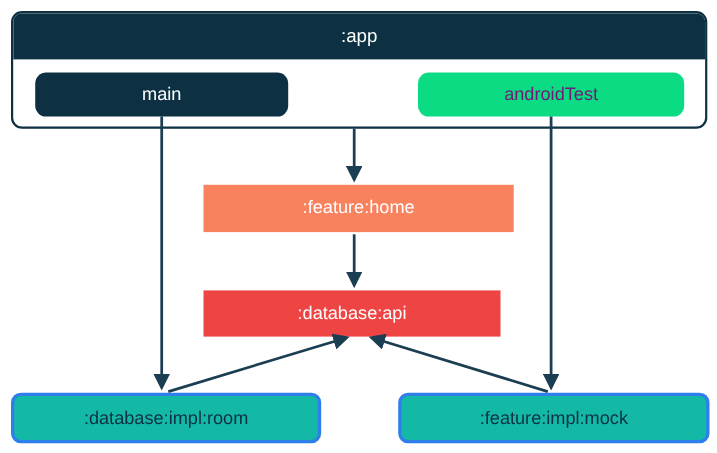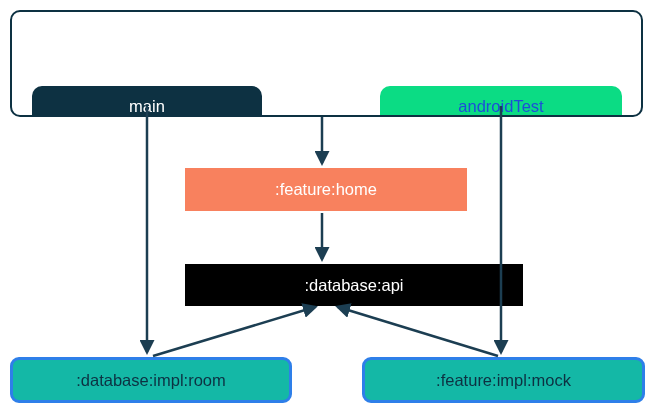--- a/index.html
+++ b/index.html
@@ -32,53 +32,55 @@
     font-size: 17px;
   }
   .pill {
     position: absolute;
     top: 54px;
     height: 40px;
     border-radius: 10px;
     display: flex; align-items: center; justify-content: center;
     font-size: 16.5px;
     box-sizing: border-box;
-    margin-top: 20px;
   }
   .pill-main { left: 20px; width: 230px; background: #0d3142; color: #ffffff; }
-  .pill-androidtest { left: 368px; width: 242px; background: #0bdc84; color: #1d4ed8; }
+  .pill-androidtest { left: 368px; width: 242px; background: #0bdc84; color: #701a75; }
 
   
   .node {
     position: absolute;
     border-radius: 0;
     display: flex; align-items: center; justify-content: center;
     font-size: 16.5px;
     box-sizing: border-box;
   }
   .node-feature-home   { left: 185px; top: 168px; width: 282px; height: 43px; background: #f8815e; color: #ffffff; }
-  .node-database-api   { left: 185px; top: 264px; width: 338px; height: 42px; background: #000000; color: #ffffff; }
+  .node-database-api   { left: 185px; top: 264px; width: 270px; height: 42px; background: #ef4444; color: #ffffff; }
   .node-impl           { background: #14b8a6; border: 3px solid #2e7fe9; color: #0d3142; border-radius: 9px; }
   .node-impl-room      { left: 10px;  top: 357px; width: 282px; height: 46px; }
   .node-impl-mock      { left: 362px; top: 357px; width: 283px; height: 46px; }
 
   
   .edges-svg {
     position: absolute;
     left: 0; top: 0;
     width: 652px; height: 412px;
     pointer-events: none;
   }
 </style>
 </head>
 <body>
 
 <div class="canvas">
 
   <div class="app-container">
+    <div class="app-header">
+      <span>:app</span>
+    </div>
     <div class="pill pill-main">main</div>
     <div class="pill pill-androidtest">androidTest</div>
   </div>
 
   <div class="node node-feature-home">:feature:home</div>
 
   <div class="node node-database-api">:database:api</div>
 
   <div class="node node-impl node-impl-room">:database:impl:room</div>
 

